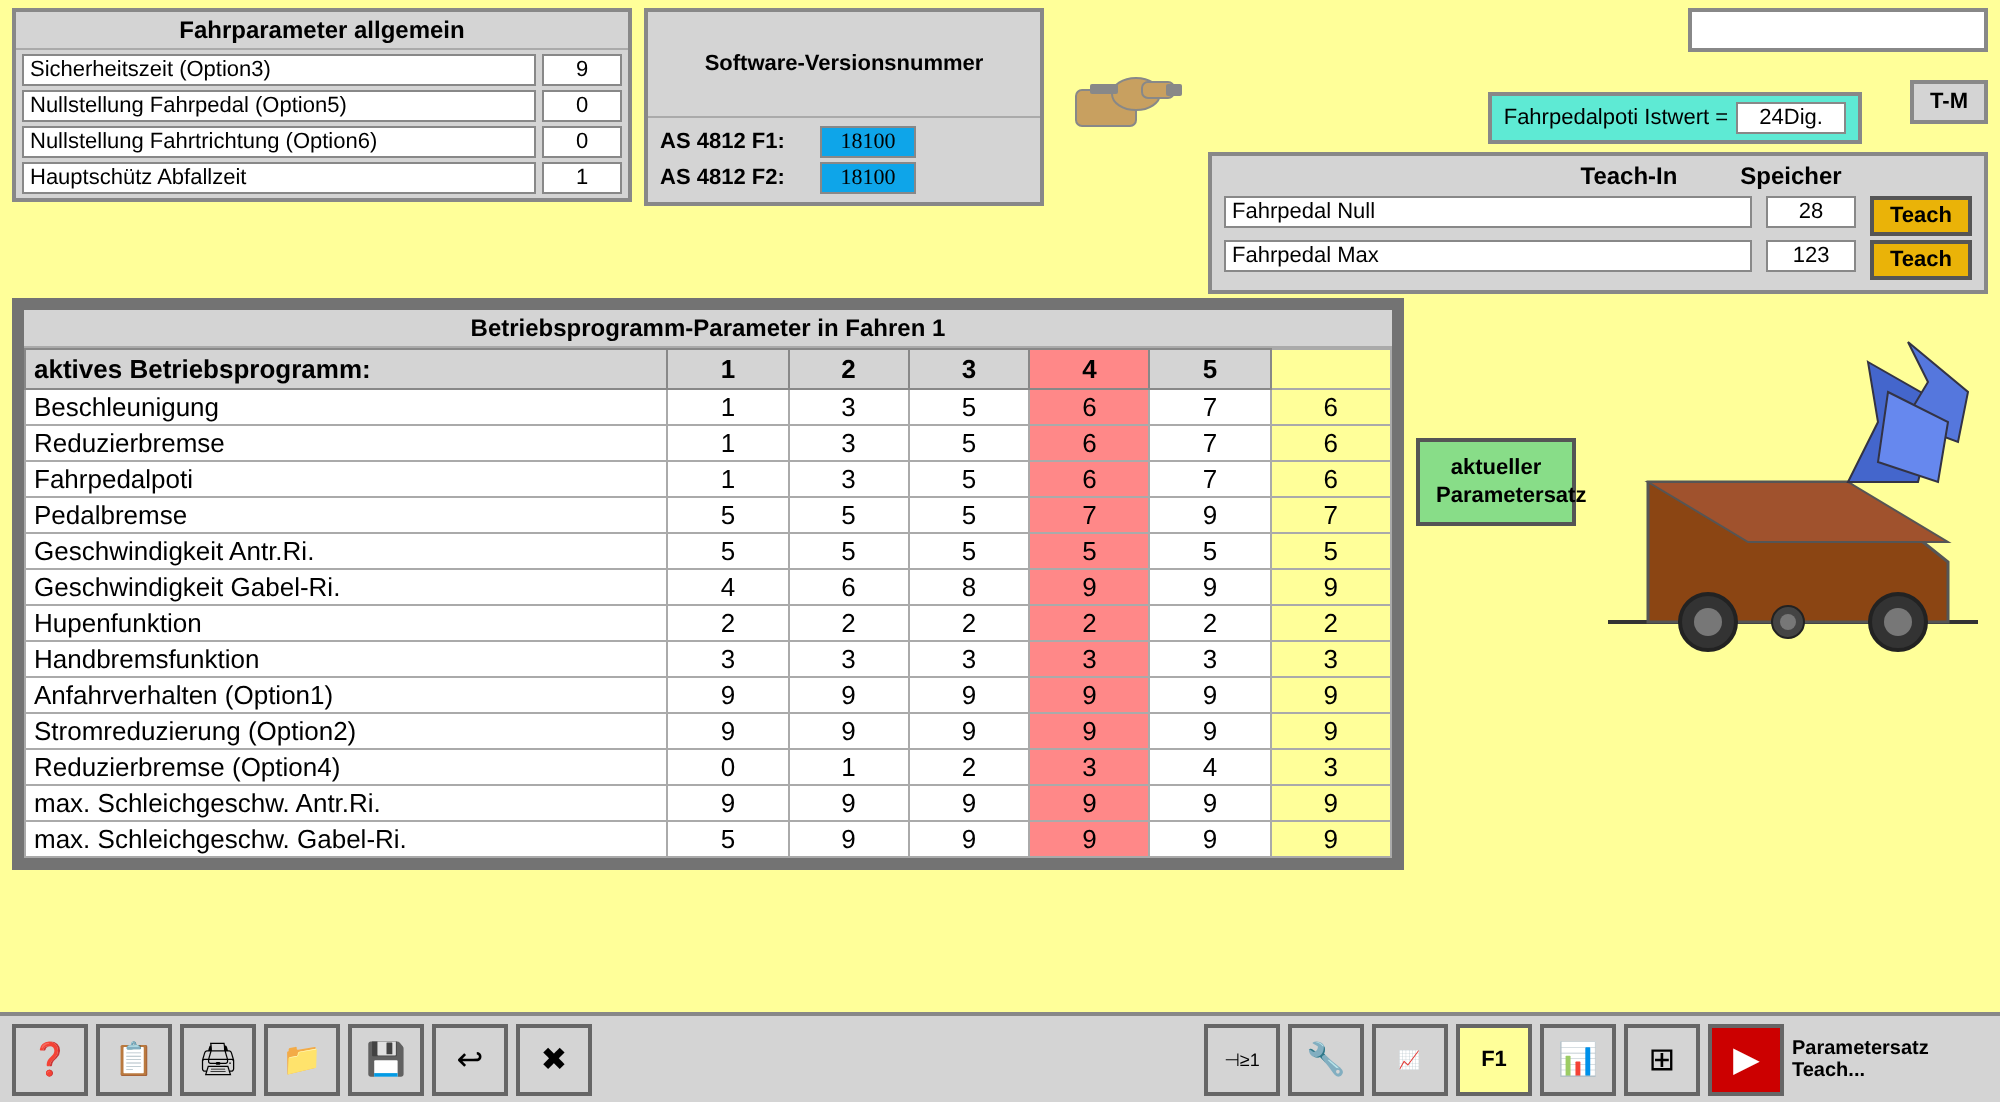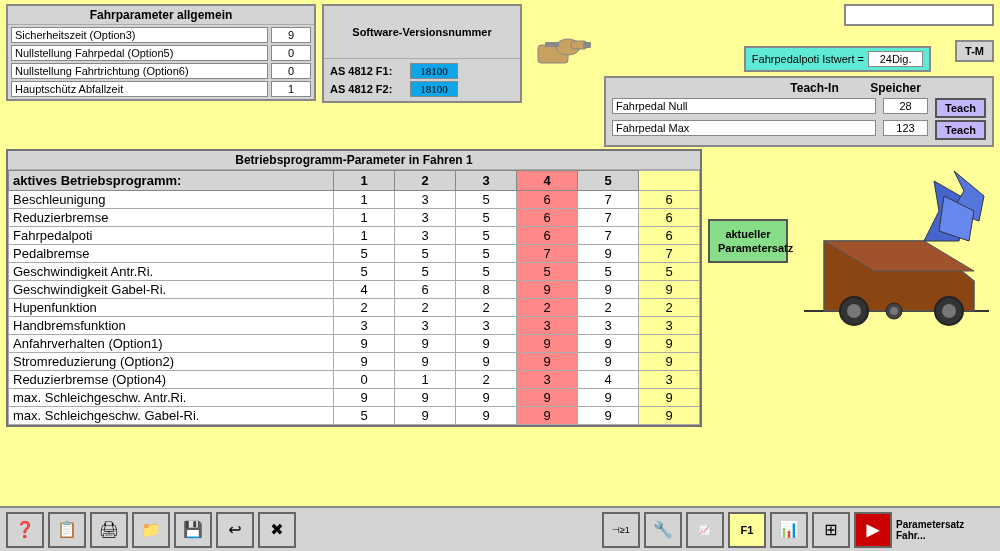--- a/index.html
+++ b/index.html
@@ -165,37 +165,37 @@
       border: 1px solid #888;
       background: white;
       padding: 1px 3px;
       width: 45px;
       text-align: center;
       font-size: 11px;
     }
 
     .teach-button {
       border: 2px solid #555;
-      background: #c4b5fd;
+      background: #eab308;
       padding: 2px 8px;
       font-size: 11px;
       cursor: pointer;
       font-weight: bold;
     }
 
     
     .betrieb-section {
       padding: 0 6px;
       display: flex;
       gap: 6px;
       align-items: flex-start;
     }
 
     .betrieb-box {
-      border: 2px solid #737373;
+      border: 6px solid #737373;
       background: #d4d4d4;
       flex: 1;
     }
 
     .betrieb-title {
       text-align: center;
       font-weight: bold;
       font-size: 12px;
       background: #d4d4d4;
       padding: 2px;
@@ -641,15 +641,15 @@
     </div>
     <div class="toolbar-btn">
       <span>📊</span>
     </div>
     <div class="toolbar-btn">
       <span>⊞</span>
     </div>
     <div class="toolbar-btn" style="background:#cc0000;">
       <span style="color:white; font-weight:bold;">▶</span>
     </div>
-    <span class="page-indicator" style="font-size:10px; max-width:90px; word-wrap:break-word;">Parametersatz Fahr...</span>
+    <span class="page-indicator" style="font-size:10px; max-width:90px; word-wrap:break-word;">Parametersatz Teach...</span>
   </div>
 </div>
 
 </body></html>

